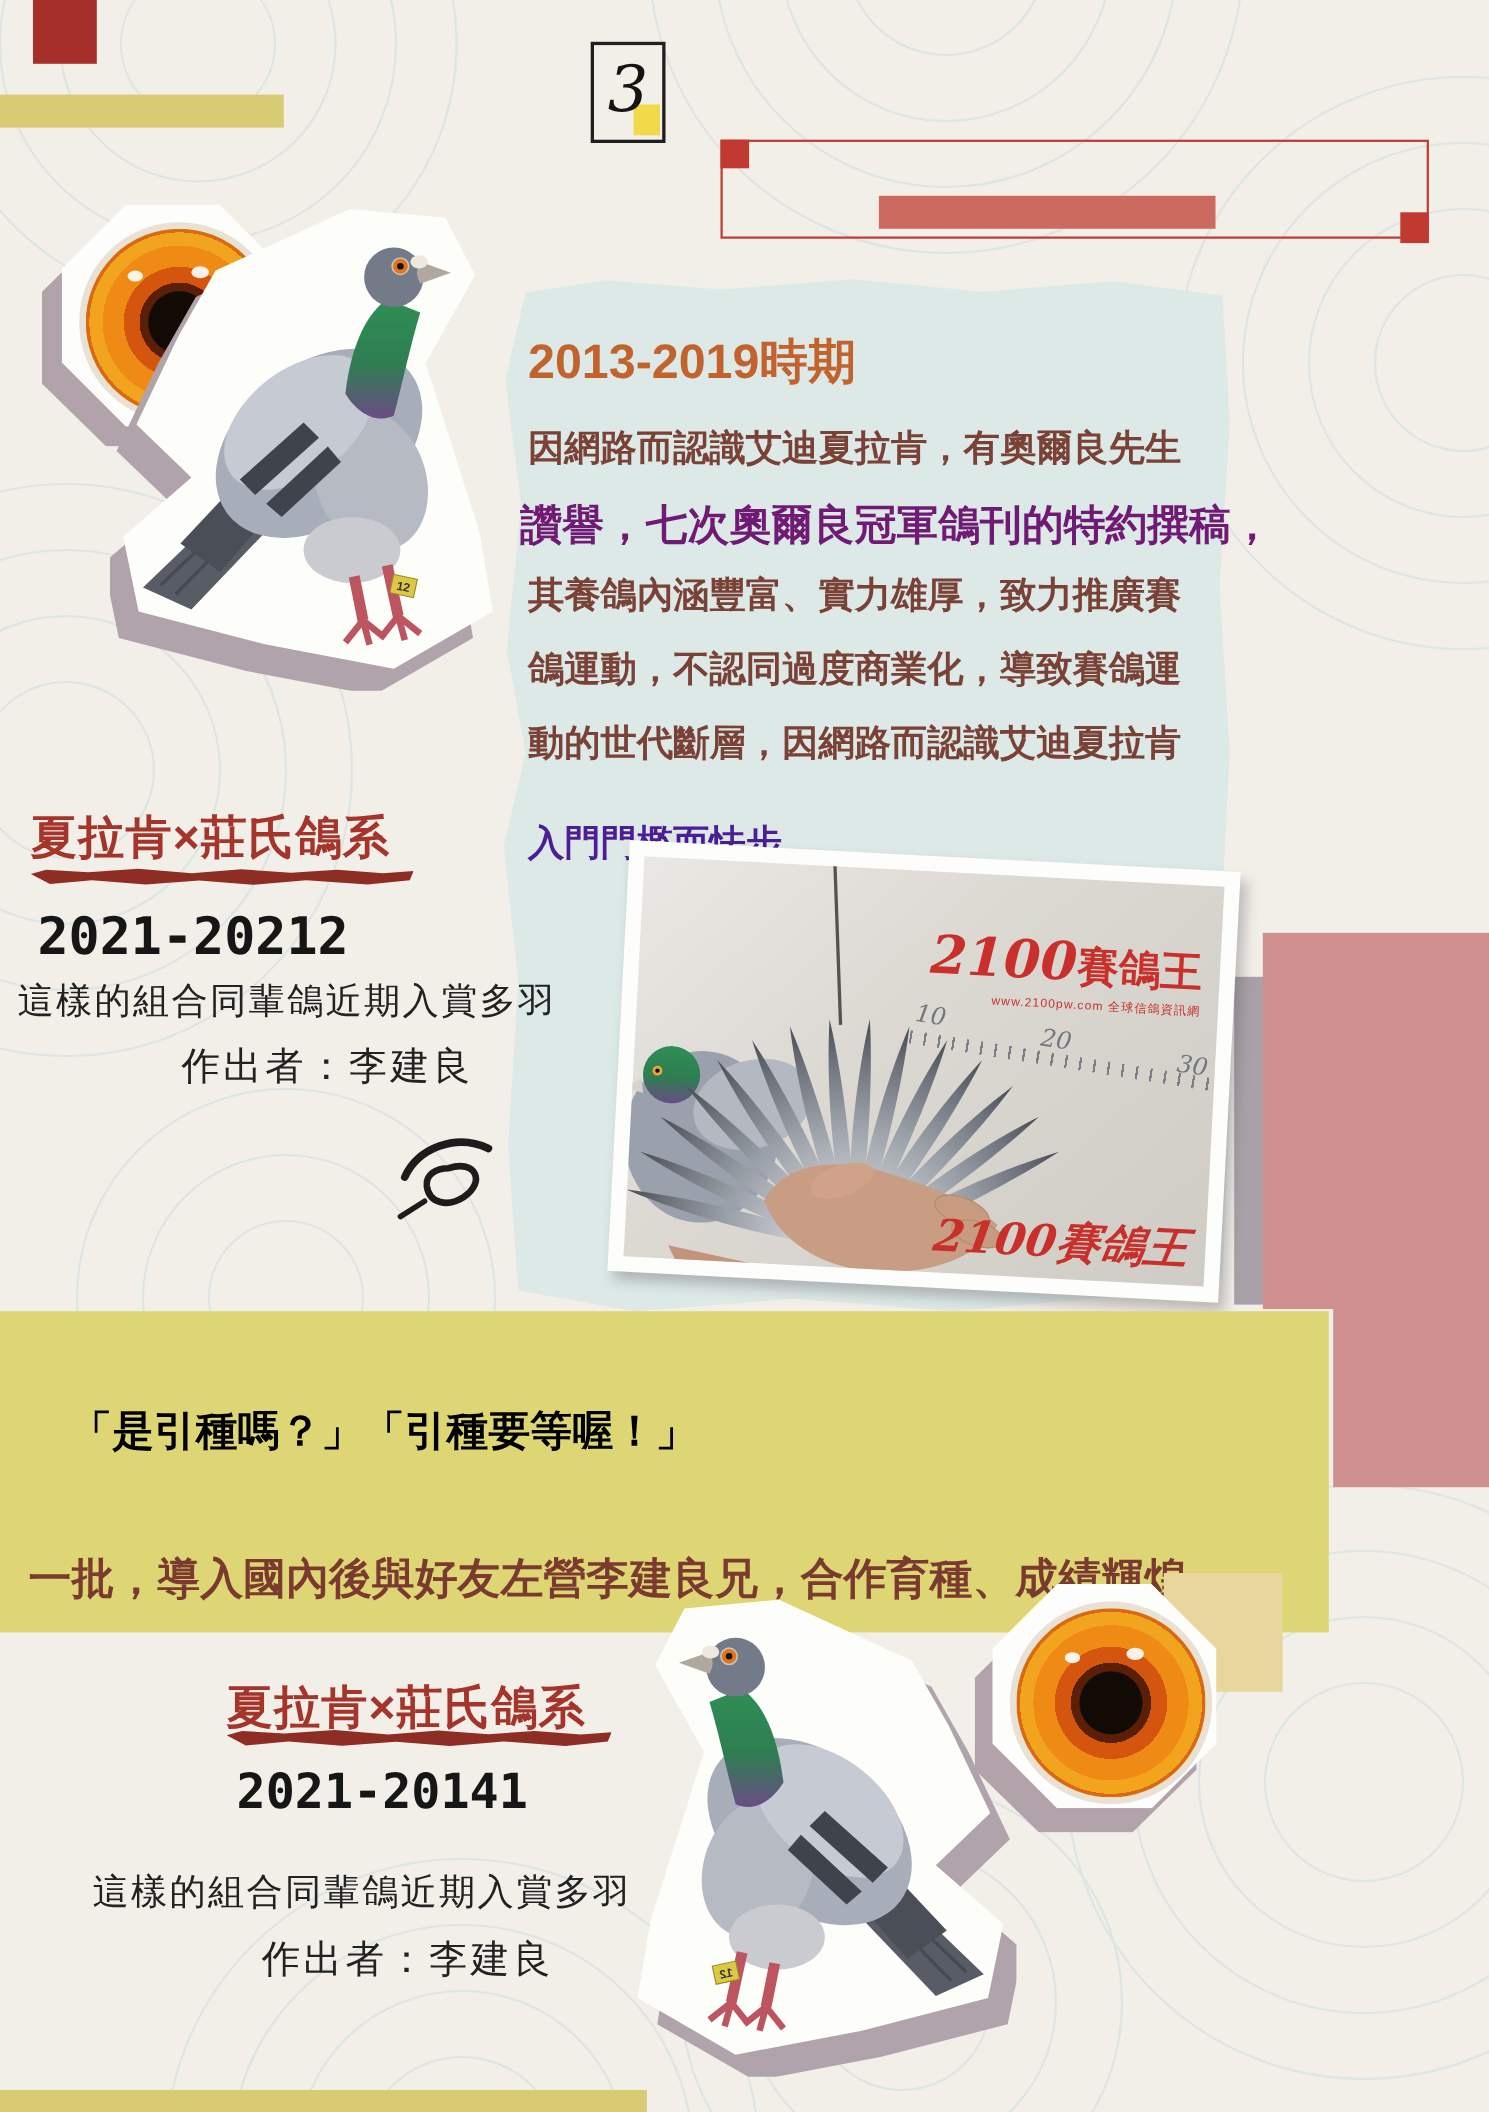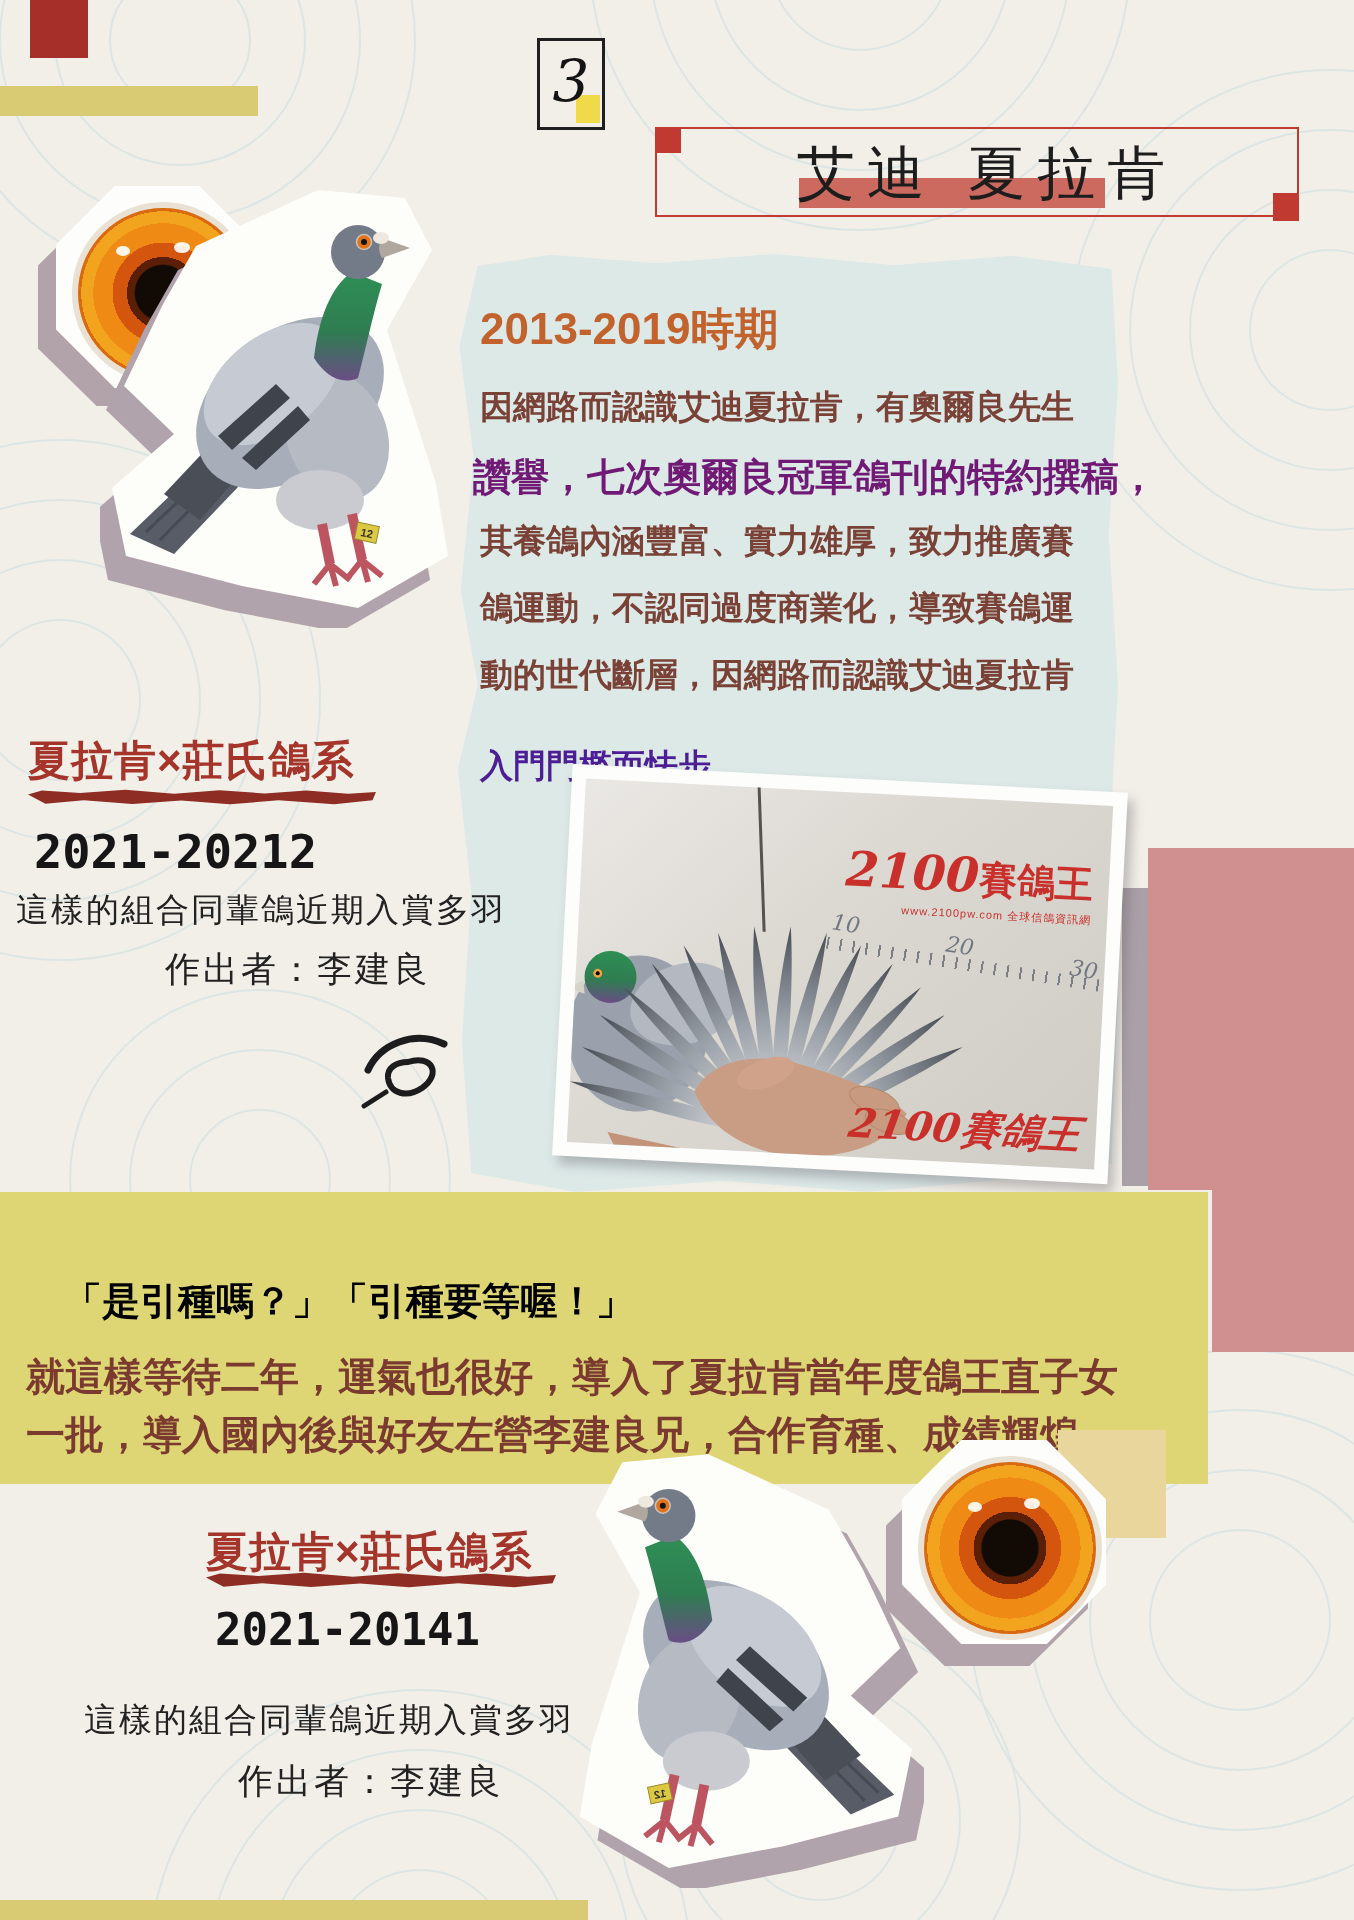--- a/index.html
+++ b/index.html
@@ -59,21 +59,20 @@
 
 <div class="abs" style="left:537px;top:38px;width:62px;height:86px;border:3px solid #1f1f1f;">
   <div class="abs sq" style="right:2px;bottom:4px;width:24px;height:28px;background:#f1da4a;"></div>
   <div class="abs hand" style="left:0;top:6px;width:100%;text-align:center;font-size:58px;font-style:italic;color:#141414;">3</div>
 </div>
 
 <div class="abs" style="left:655px;top:127px;width:640px;height:86px;border:2px solid #c03a31;">
   <div class="abs sq" style="left:-2px;top:-2px;width:26px;height:26px;background:#c03a31;"></div>
   <div class="abs sq" style="right:-2px;bottom:-6px;width:26px;height:28px;background:#c03a31;"></div>
   <div class="abs sq" style="left:142px;top:49px;width:306px;height:30px;background:#cd6a60;"></div>
-  <div class="abs hand nowrap" style="left:50px;top:6px;width:560px;text-align:center;font-size:58px;letter-spacing:12px;color:#1d1d1d;">艾迪 夏拉肯</div>
 </div>
 
 <div class="abs oct sq" style="left:38px;top:208px;width:202px;height:198px;background:#b2a3ab;"></div>
 <div class="abs oct" style="left:56px;top:186px;width:202px;height:202px;background:#fdfdfb;">
   <div class="abs" style="left:16px;top:16px;width:170px;height:170px;border-radius:50%;
        background:radial-gradient(circle at 50% 50%, #120a04 0 23%, #5a1f06 24% 30%, #d4560e 30% 42%, #ef8b15 42% 58%, #f2a41f 58% 68%, #d96a10 68% 80%, #9c3607 80% 90%, #5f1e07 90% 100%);
        border:6px solid #e9e1d3;">
     <div class="abs sq" style="left:38px;top:38px;width:14px;height:10px;background:#fff;border-radius:50%;opacity:.9;"></div>
     <div class="abs sq" style="left:96px;top:34px;width:16px;height:11px;background:#fff;border-radius:50%;opacity:.9;"></div>
   </div>
@@ -229,21 +228,20 @@
       <ellipse cx="205" cy="183" rx="30" ry="14" fill="#cfa289" transform="rotate(-22 205 183)"></ellipse>
       <ellipse cx="315" cy="205" rx="26" ry="12" fill="#c89b80" stroke="#b3886f" stroke-width="1" transform="rotate(18 315 205)"></ellipse>
       <ellipse cx="330" cy="225" rx="24" ry="11" fill="#c89b80" stroke="#b3886f" stroke-width="1" transform="rotate(14 330 225)"></ellipse>
     </svg>
     <div class="abs hand nowrap" style="right:16px;bottom:6px;font-size:40px;font-style:italic;font-weight:bold;color:#c9302b;transform:skewX(-6deg);">2100賽鴿王</div>
   </div>
 </div>
 
 <div class="abs" style="left:0;top:1192px;width:1208px;height:292px;background:#ded674;">
   <div class="abs cjk nowrap" style="left:26px;top:84px;font-size:38px;color:#000000;margin-left:38px;">「是引種嗎？」「引種要等喔！」</div>
-  <div class="abs cjk nowrap" style="left:26px;top:158px;font-size:39px;color:#7b3a2f;">就這樣等待二年，運氣也很好，導入了夏拉肯當年度鴿王直子女</div>
   <div class="abs cjk nowrap" style="left:26px;top:216px;font-size:39px;color:#7b3a2f;">一批，導入國內後與好友左營李建良兄，合作育種、成績輝煌。</div>
 </div>
 <div class="abs sq" style="left:1212px;top:1188px;width:142px;height:164px;background:#d19090;"></div>
 
 <div class="abs cjk nowrap" style="left:206px;top:1524px;font-size:42px;color:#a5342b;letter-spacing:1px;">夏拉肯×莊氏鴿系</div>
 <div class="abs brush sq" style="left:206px;top:1572px;width:350px;height:16px;background:#8e2d24;"></div>
 <div class="abs mono nowrap" style="left:215px;top:1604px;font-size:44px;color:#161616;">2021-20141</div>
 <div class="abs hand nowrap" style="left:84px;top:1698px;font-size:33px;letter-spacing:2px;color:#222;">這樣的組合同輩鴿近期入賞多羽</div>
 <div class="abs hand nowrap" style="left:238px;top:1758px;font-size:35px;letter-spacing:3px;color:#222;">作出者：李建良</div>
 

